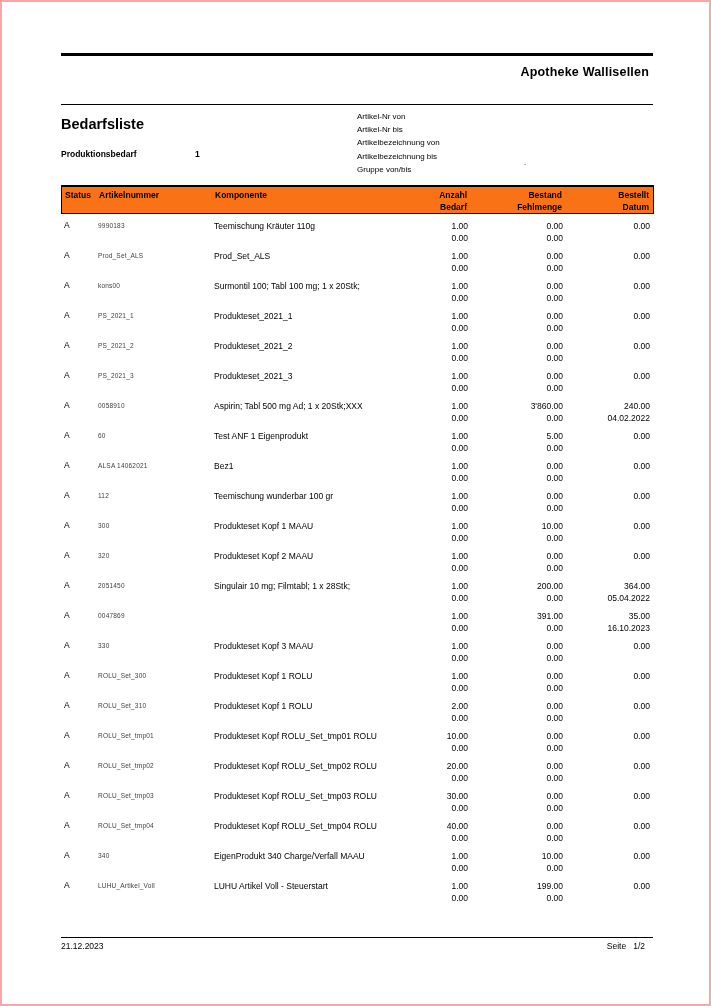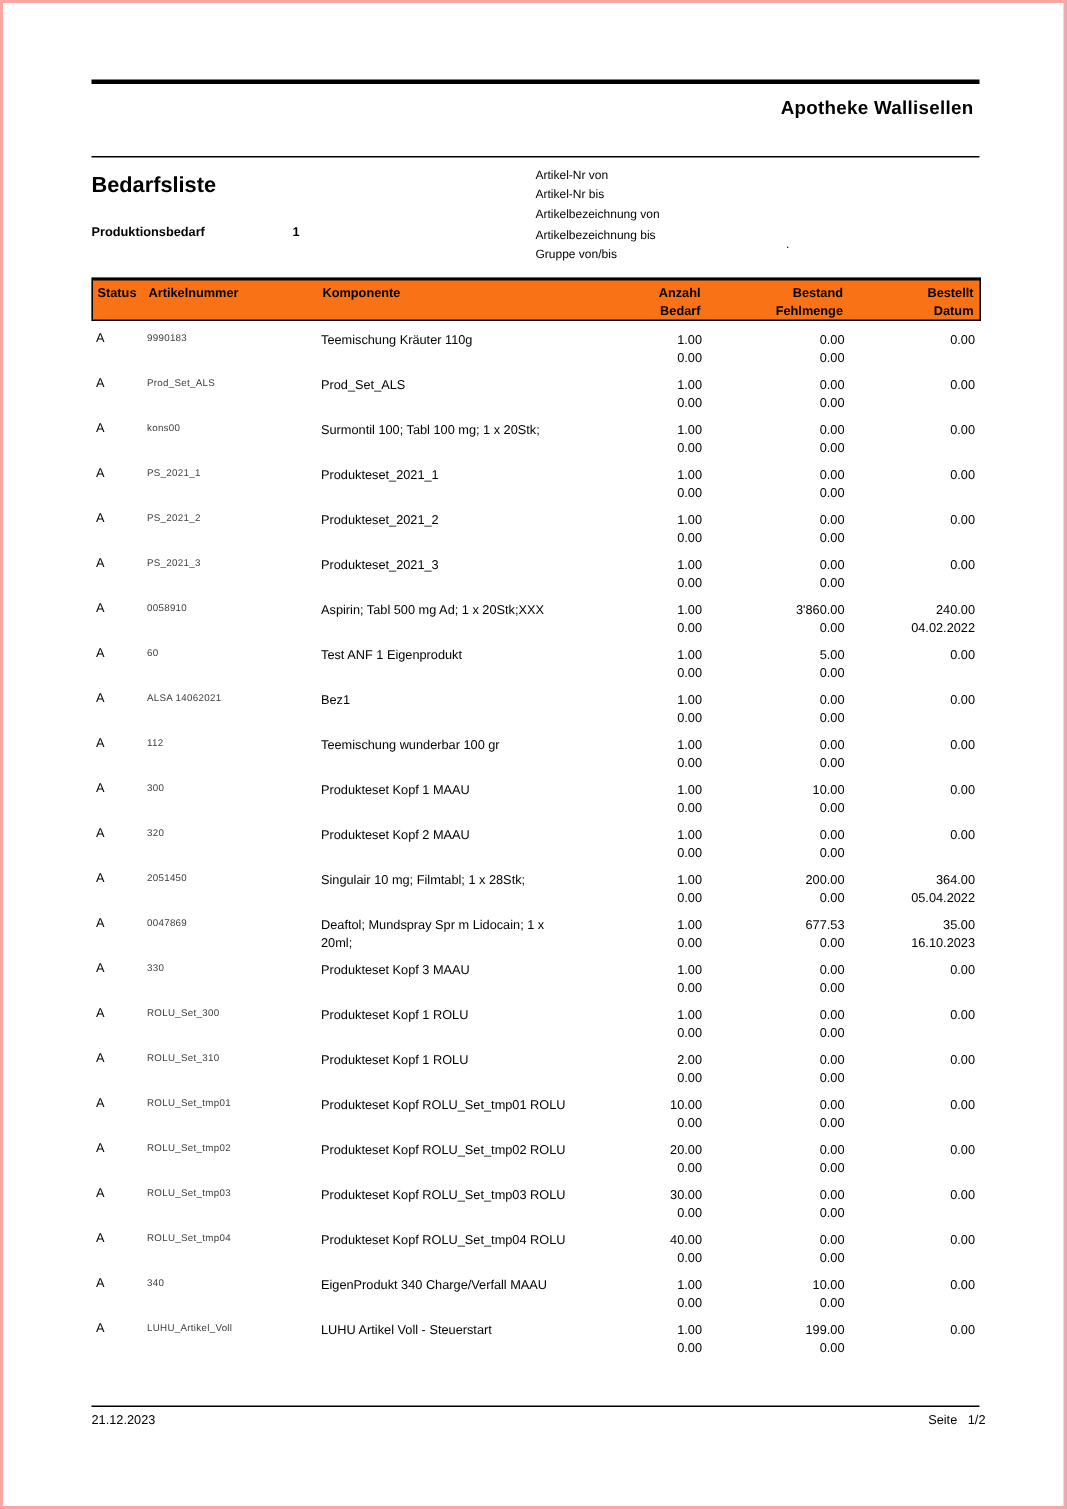--- a/index.html
+++ b/index.html
@@ -51,21 +51,21 @@
   .row { position:relative; height:30px; }
   .row > div { position:absolute; white-space:nowrap; }
   .c-status { left:3px;  top:6px; font-size:8.5px; }
   .c-artnr  { left:37px; top:7.5px; font-size:6.5px; color:#3d3d3d; letter-spacing:0.2px; }
   .c-komp   { left:153px; top:6px; width:215px; font-size:8.5px; line-height:12px; white-space:normal !important; }
   .c-num { width:92px; text-align:right; font-size:8.5px; line-height:12px; }
   .l1 { top:6px; }  .l2 { top:18px; }
   .c4 { right:186px; } .c5 { right:91px; } .c6 { right:4px; }
 
   .f-date { left:59px;  top:939px; font-size:8.5px; }
-  .f-page { right:52px; top:939px; font-size:8.5px;padding-left:28px; }
+  .f-page { right:64px; top:939px; font-size:8.5px;padding-left:28px; }
   .f-page span { margin-left:7px; }
 </style>
 </head>
 <body>
 
 <div class="page" style="background: rgb(255, 255, 255);">
 
   <div class="hr topline"></div>
   <div class="abs company">Apotheke Wallisellen</div>
   <div class="hr underline"></div>
@@ -261,27 +261,23 @@
         <div class="c-num l1 c4">1.00</div>
         <div class="c-num l2 c4">0.00</div>
         <div class="c-num l1 c5">200.00</div>
         <div class="c-num l2 c5">0.00</div>
         <div class="c-num l1 c6">364.00</div>
         <div class="c-num l2 c6">05.04.2022</div>
       </div>
       <div class="row">
         <div class="c-status">A</div>
         <div class="c-artnr">0047869</div>
-        <div class="c-komp">
-          <div>Deaftol; Mundspray Spr m Lidocain; 1 x</div>
-          <div>20ml;</div>
-        </div>
-        <div class="c-num l1 c4">1.00</div>
-        <div class="c-num l2 c4">0.00</div>
-        <div class="c-num l1 c5">677.53</div>
+        <div class="c-num l1 c4">1.00</div>
+        <div class="c-num l2 c4">0.00</div>
+        <div class="c-num l1 c5">391.00</div>
         <div class="c-num l2 c5">0.00</div>
         <div class="c-num l1 c6">35.00</div>
         <div class="c-num l2 c6">16.10.2023</div>
       </div>
       <div class="row">
         <div class="c-status">A</div>
         <div class="c-artnr">330</div>
         <div class="c-komp">
           <div>Produkteset Kopf 3 MAAU</div>
         </div>

